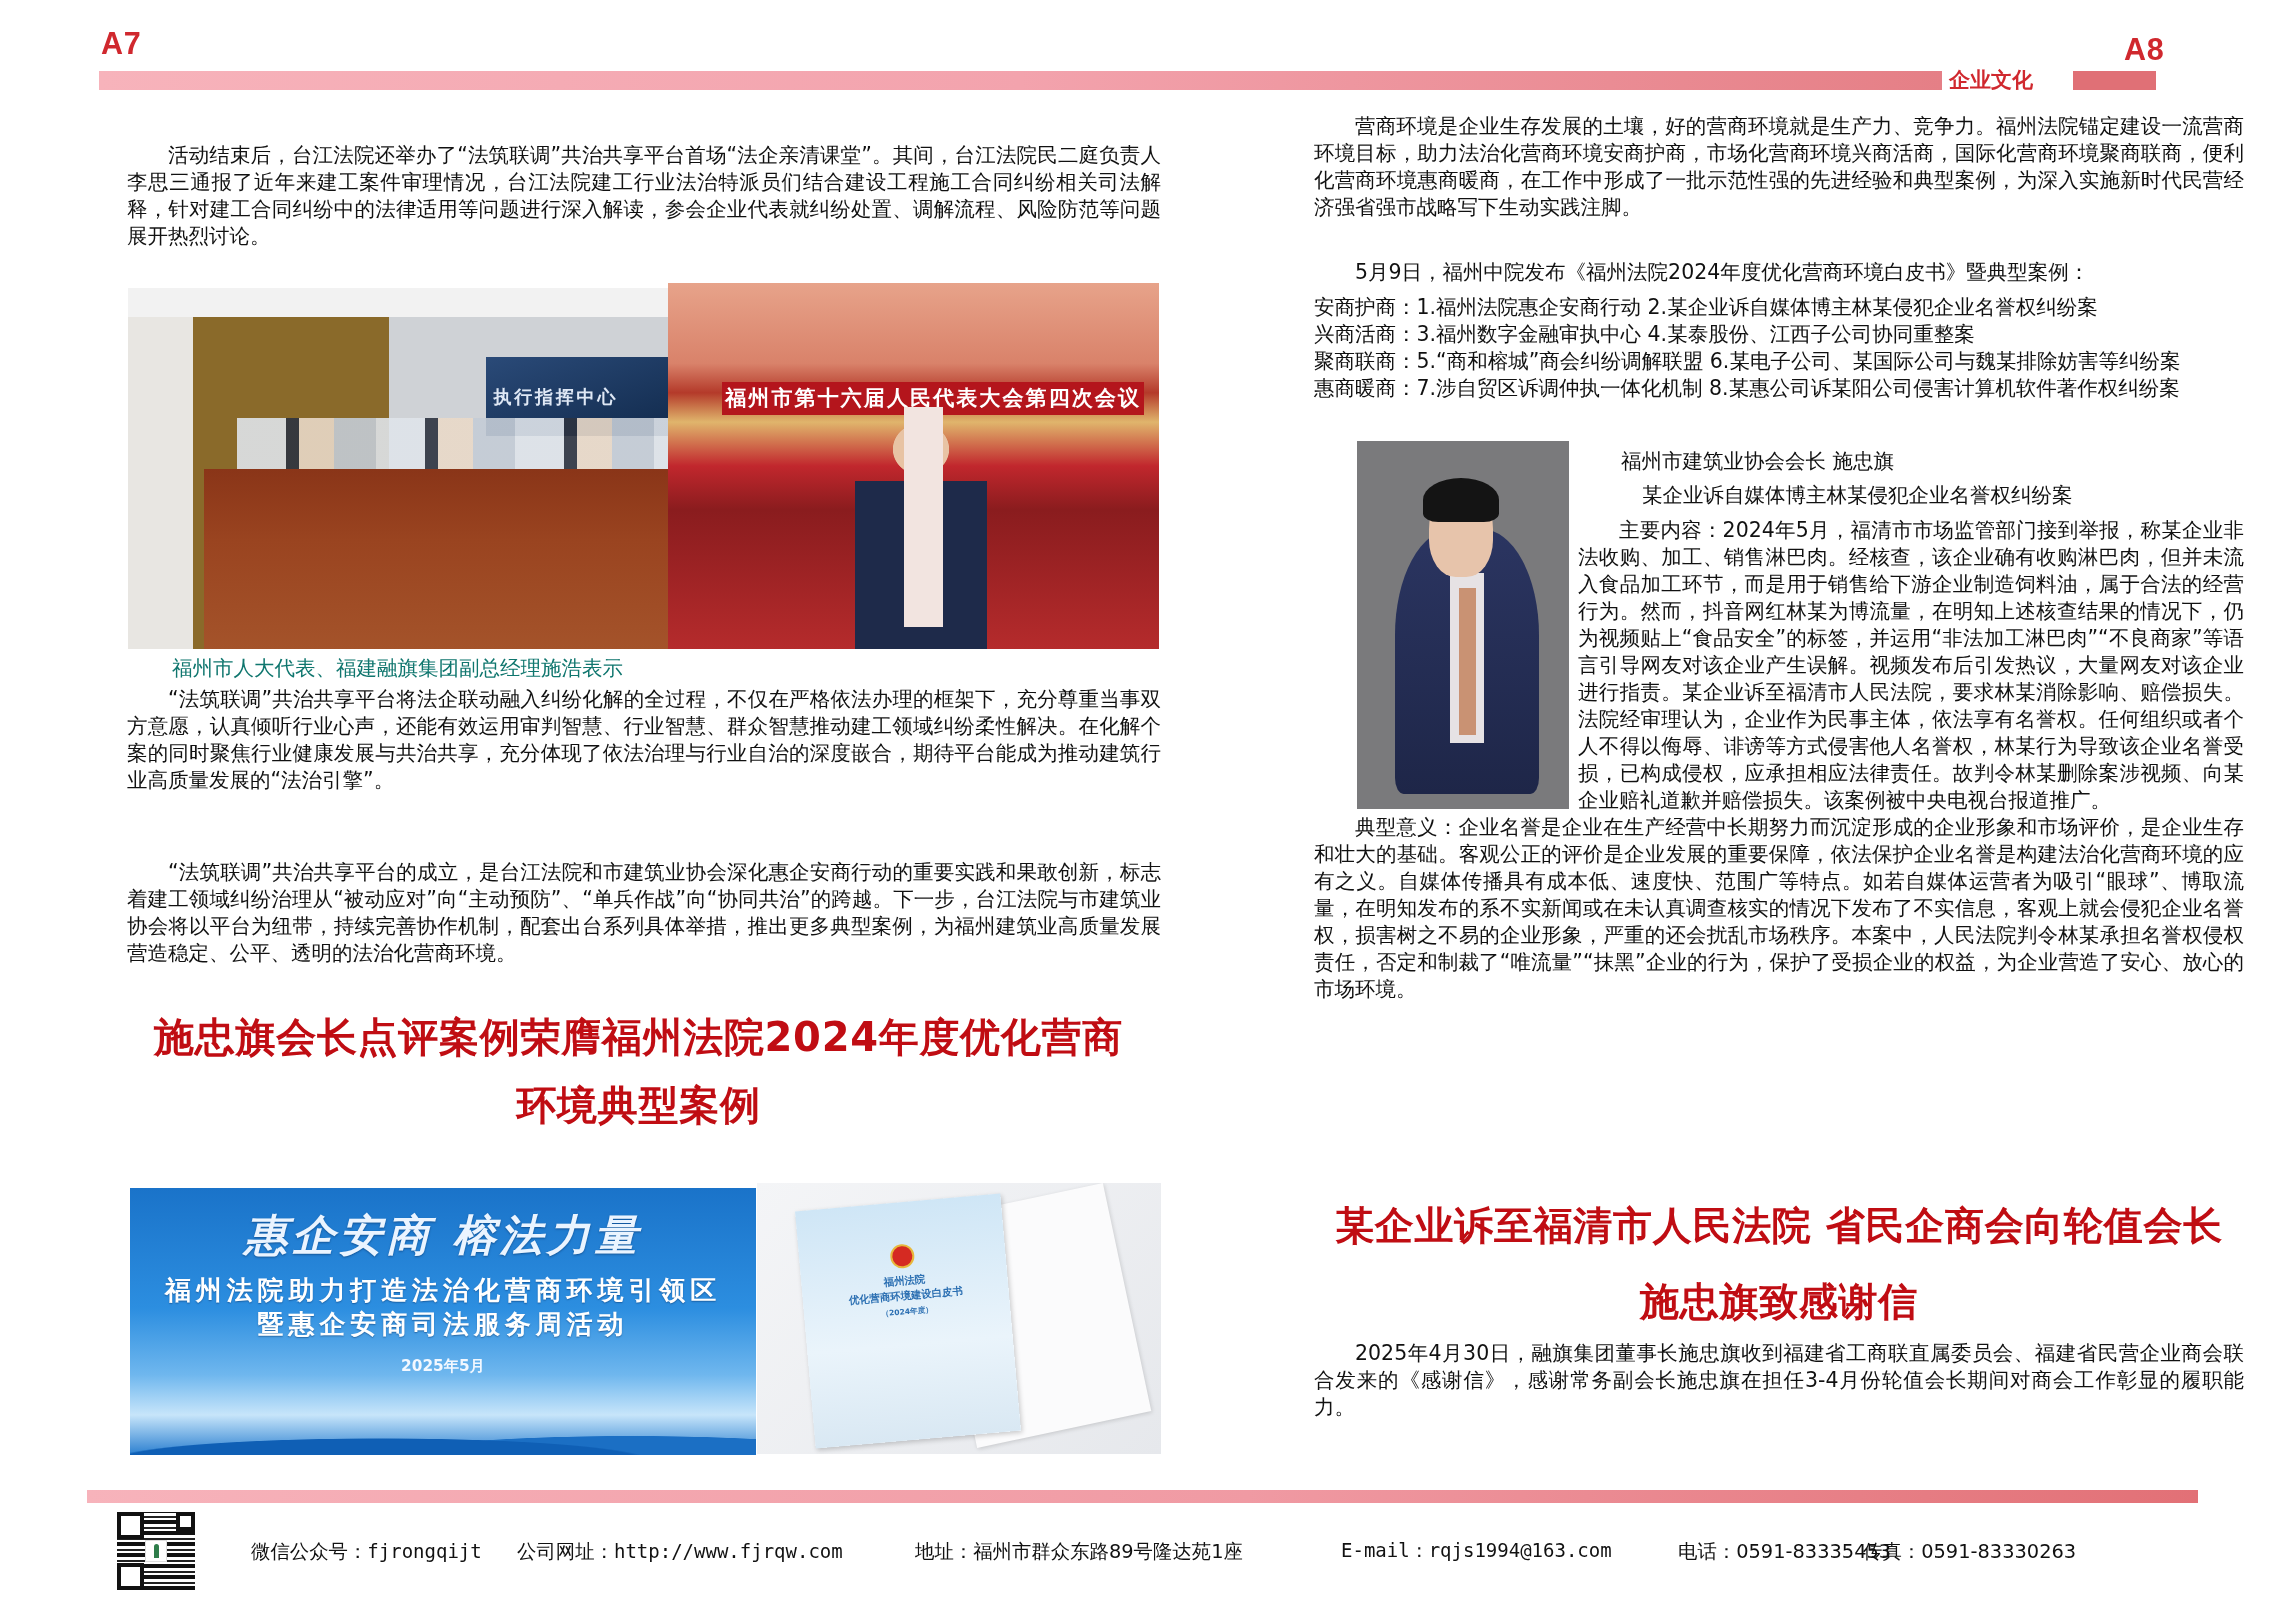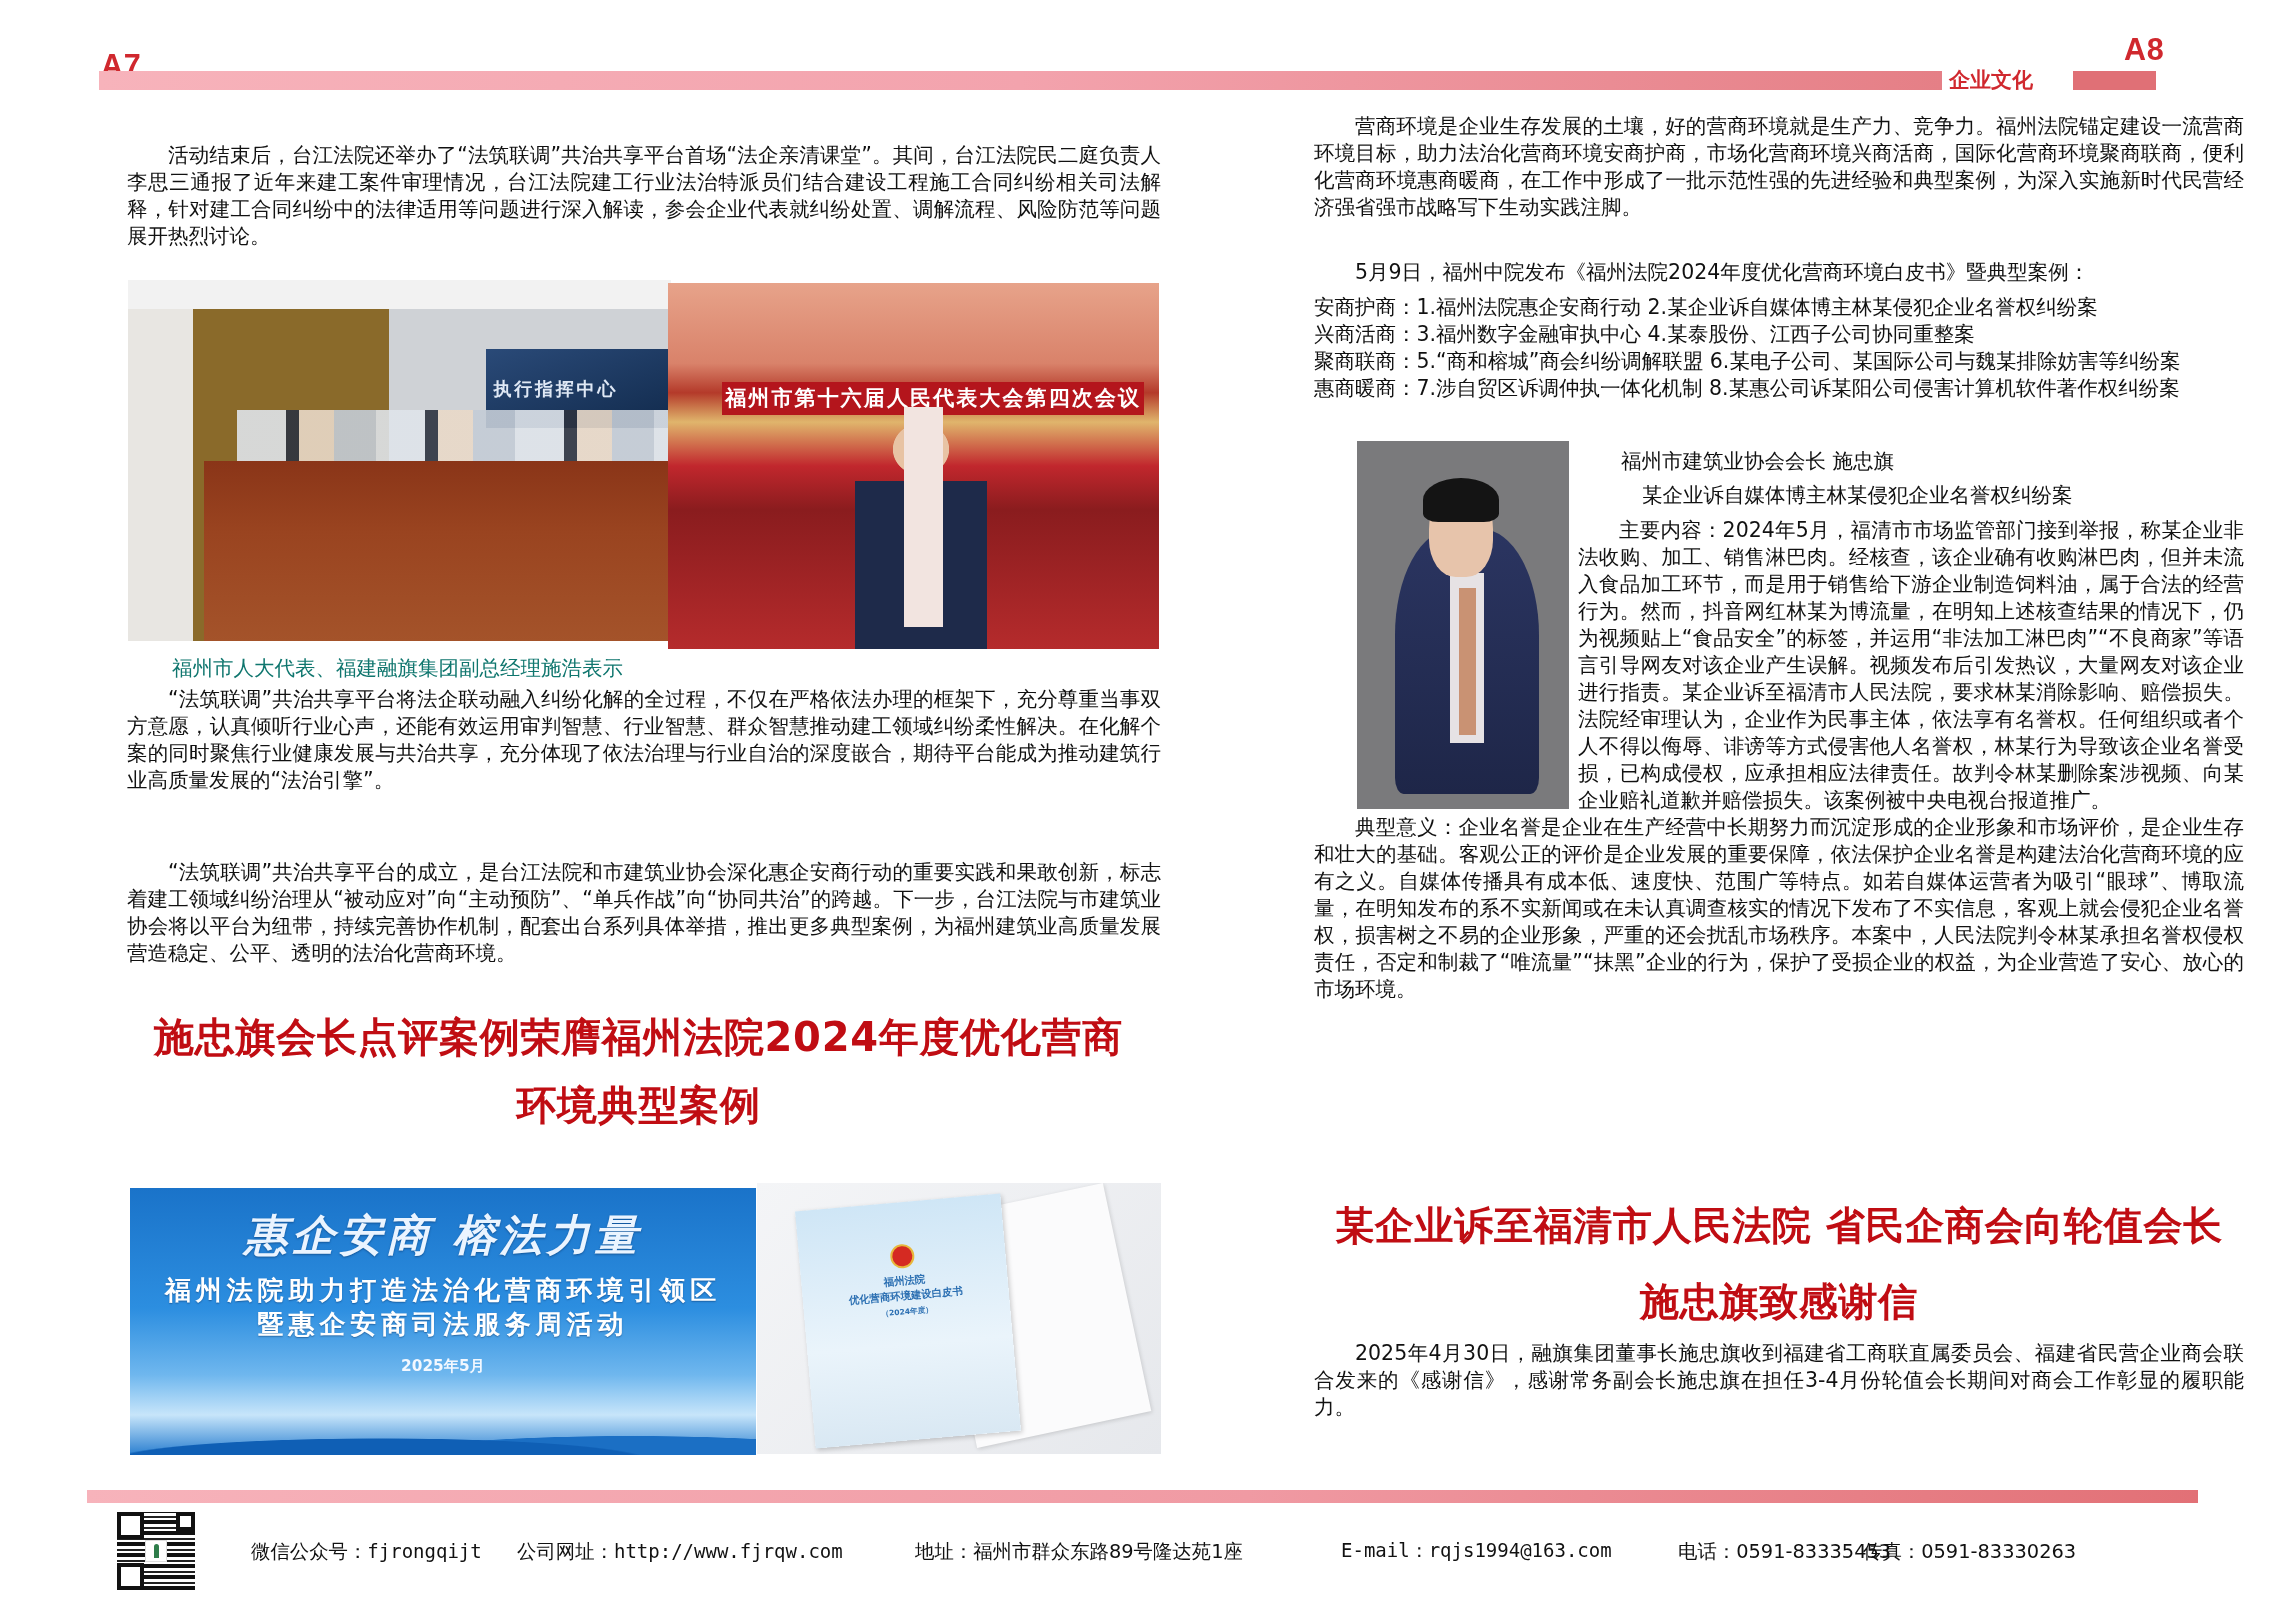--- a/index.html
+++ b/index.html
@@ -70,29 +70,29 @@
   .qr::before, .qr::after { content:""; position:absolute; width:19.4px; height:19.4px; border:4.2px solid #111; background:#fff; }
   .qr::before { left:0; top:0; }
   .qr::after { left:0; bottom:0; }
   .qr-corner { position:absolute; right:0; top:0; width:19.4px; height:19.4px; border:4.2px solid #111; background:#fff; }
   .qr-logo { position:absolute; left:28px; top:28px; width:22px; height:22px; background:#fff; border:1.4px solid #ddd; }
   .qr-logo::after { content:""; position:absolute; left:7.6px; top:2.8px; width:5.6px; height:14px; background:#2e7d4a; border-radius:2.8px 2.8px 0 0; }
 </style>
 </head>
 <body>
 
-<div class="abs page-no" style="left:101px; top:48px;">A7</div>
+<div class="abs page-no" style="left:101px; top:26px;">A7</div>
 <div class="header-bar" style="left:99px; width:1843px;"></div>
 <div class="abs section-label" style="left:1949px; top:66px;">企业文化</div>
 <div class="header-bar" style="left:2073px; width:83px; background:#e07076;"></div>
 <div class="abs page-no" style="left:2124px; top:32px;">A8</div>
 
 <div class="abs para indent" style="left:127px; top:142px; width:1034px;">活动结束后，台江法院还举办了“法筑联调”共治共享平台首场“法企亲清课堂”。其间，台江法院民二庭负责人李思三通报了近年来建工案件审理情况，台江法院建工行业法治特派员们结合建设工程施工合同纠纷相关司法解释，针对建工合同纠纷中的法律适用等问题进行深入解读，参会企业代表就纠纷处置、调解流程、风险防范等问题展开热烈讨论。</div>
 
-<div class="photo photo-meeting" style="left:128px; top:280px; width:543px; height:361px;font-family:Liberation Mono, monospace;">
+<div class="photo photo-meeting" style="left:128px; top:288px; width:543px; height:361px;font-family:Liberation Mono, monospace;">
   <div class="meeting-screen">执行指挥中心</div>
   <div class="meeting-people"></div>
   <div class="meeting-desk"></div>
 </div>
 <div class="photo photo-congress" style="left:668px; top:283px; width:491px; height:366px;">
   <div class="congress-banner">福州市第十六届人民代表大会第四次会议</div>
   <div class="congress-person"></div>
   <div class="congress-shirt"></div>
 </div>
 

